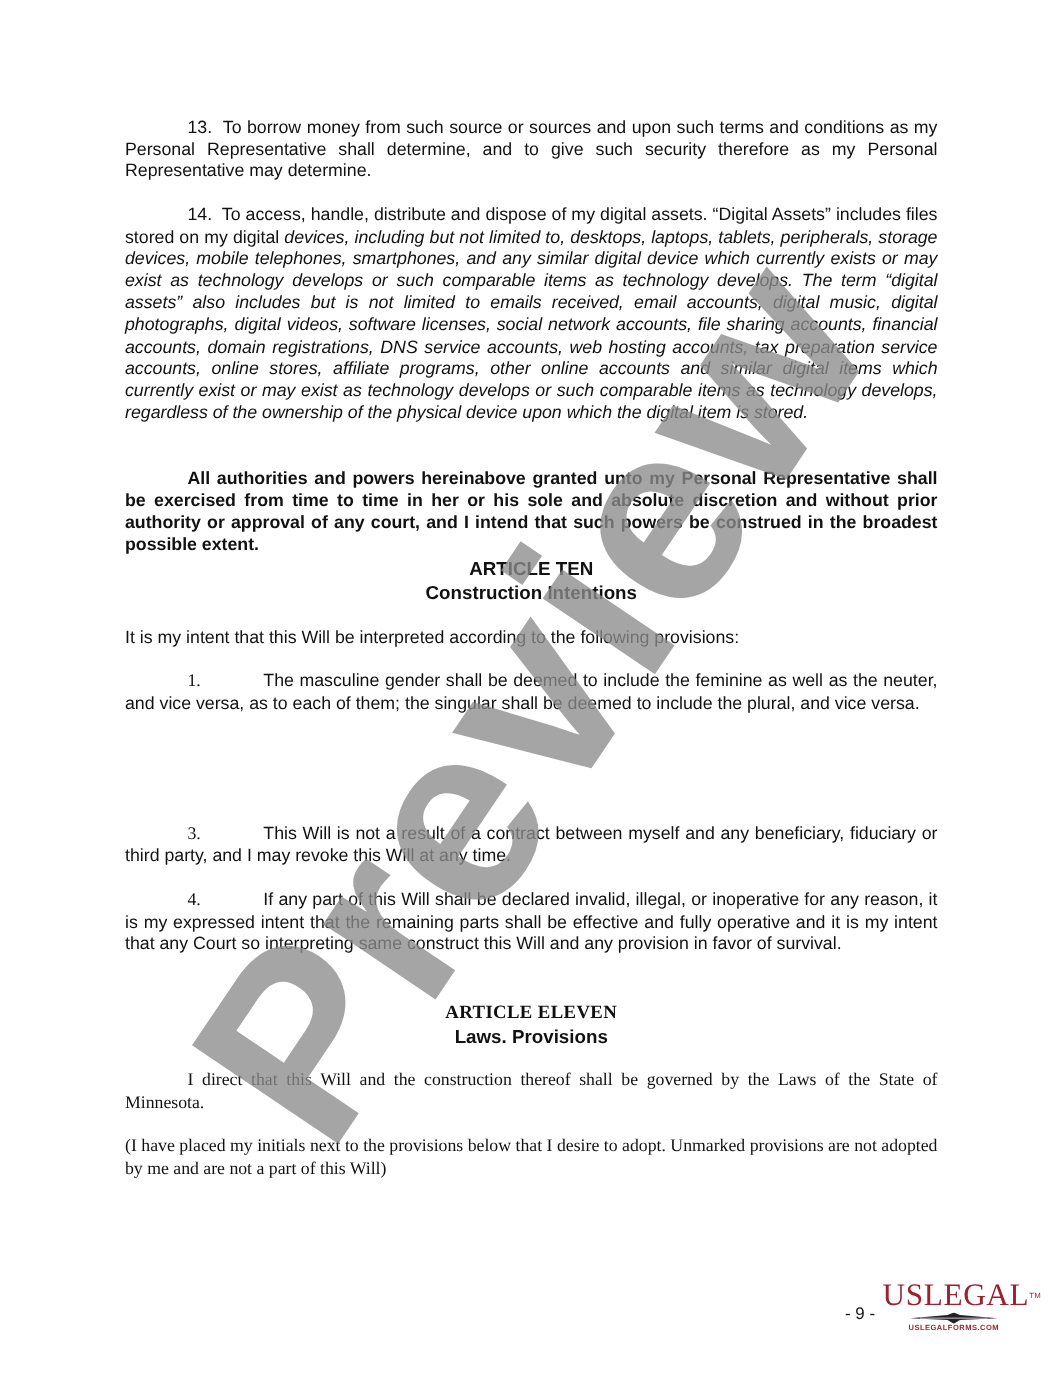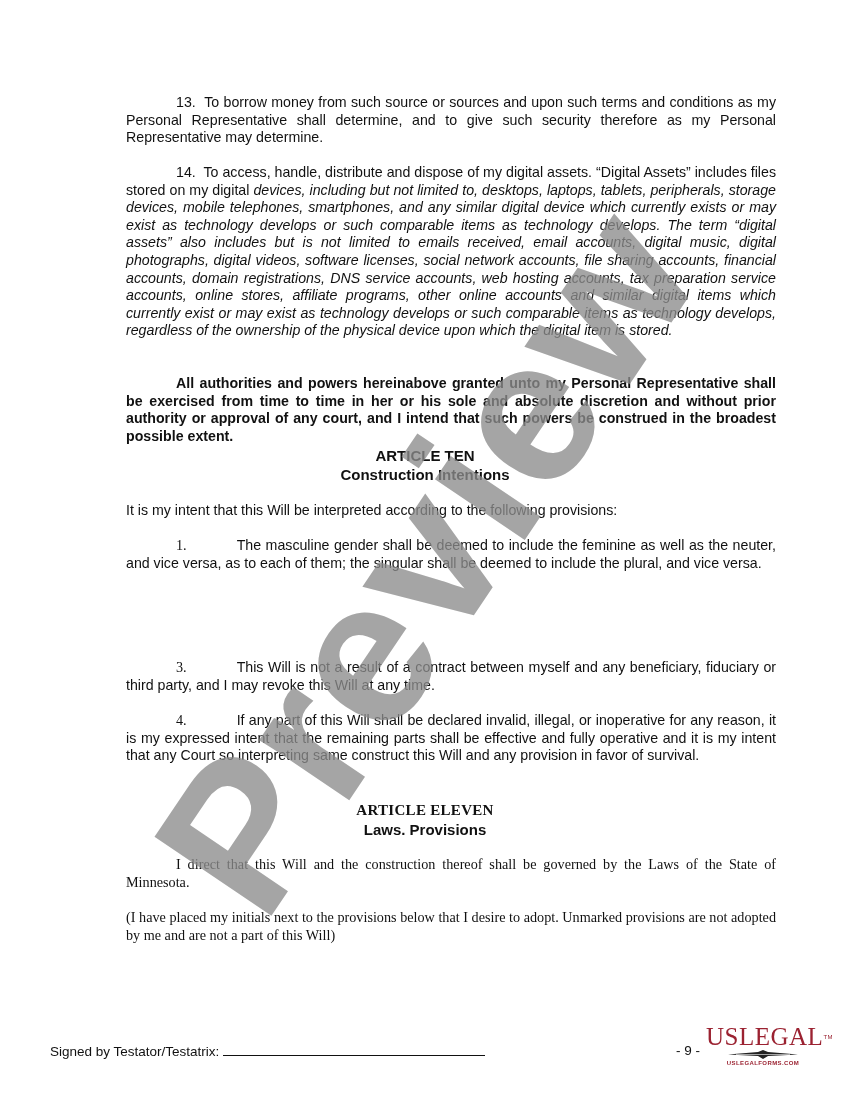--- a/index.html
+++ b/index.html
@@ -1,18 +1,18 @@
 <!DOCTYPE html>
 <html><head>
 <meta charset="utf-8">
 <style>
   html, body { margin:0; padding:0; background:#ffffff; }
   body { width:850px; height:1100px; position:relative; overflow:hidden; font-family:"Liberation Sans", sans-serif; color:#111; }
   .page { position:absolute; left:0; top:0; width:850px; height:1100px; }
-  .body-text { position:absolute; left:100px; width:650px; font-size:14.2px; line-height:17.6px; text-align:justify;margin-left:26px; }
+  .body-text { position:absolute; left:100px; width:650px; font-size:14.2px; line-height:17.6px; text-align:justify; }
   .p { margin:0; text-indent:50px; }
   .p.noindent { text-indent:0; }
   .it { font-style:italic; }
   .num-serif { font-family:"Liberation Serif", serif; }
   .tab { display:inline-block; width:50px; }
   .heading { position:absolute; left:100px; width:650px; text-align:center; font-weight:bold; font-size:15px; line-height:19px; }
   .heading .serif { font-family:"Liberation Serif", serif; font-size:15px; letter-spacing:0.3px; }
   .bold-serif { font-family:"Liberation Serif", serif; font-weight:normal; font-size:14.2px; line-height:17.6px; }
   .watermark { position:absolute; left:425px; top:560px; transform:translate(-50%,-50%) rotate(-56deg); font-family:"Liberation Sans", sans-serif; font-weight:bold; font-size:205px; color:rgba(140,140,140,0.78); letter-spacing:2px; white-space:nowrap; pointer-events:none; line-height:1; }
   .footer-sign { position:absolute; left:50px; top:1043px; font-size:13.5px; }
@@ -70,23 +70,20 @@
   <div class="body-text" style="top:856px;font-family:Liberation Serif, serif;">
     <p class="p">I direct that this Will and the construction thereof shall be governed by the Laws of the State of Minnesota.</p>
   </div>
 
   <div class="body-text bold-serif" style="top:909px;">
     <p class="p noindent">(I have placed my initials next to the provisions below that I desire to adopt. Unmarked provisions are not adopted by me and are not a part of this Will)</p>
   </div>
 
   <div class="watermark">Preview</div>
 
-  <div class="footer-sign">
-    <span>Signed by Testator/Testatrix:</span><span class="sign-line"></span>
-  </div>
 
   <div class="page-num">- 9 -</div>
 
   <div class="logo">
     <div class="logo-text"><span>USLEGAL</span><span class="logo-tm">TM</span></div>
     <svg width="114" height="9" viewBox="0 0 114 9" style="display:block;">
       <path d="M22 4.5 L52 2 L57 0 L62 2 L92 4.5 L62 6 L57 9 L52 6 Z" fill="#222"></path>
       <path d="M30 4.5 L84 4.5" stroke="#fff" stroke-width="0.6"></path>
     </svg>
     <div class="logo-sub">USLEGALFORMS.COM</div>

